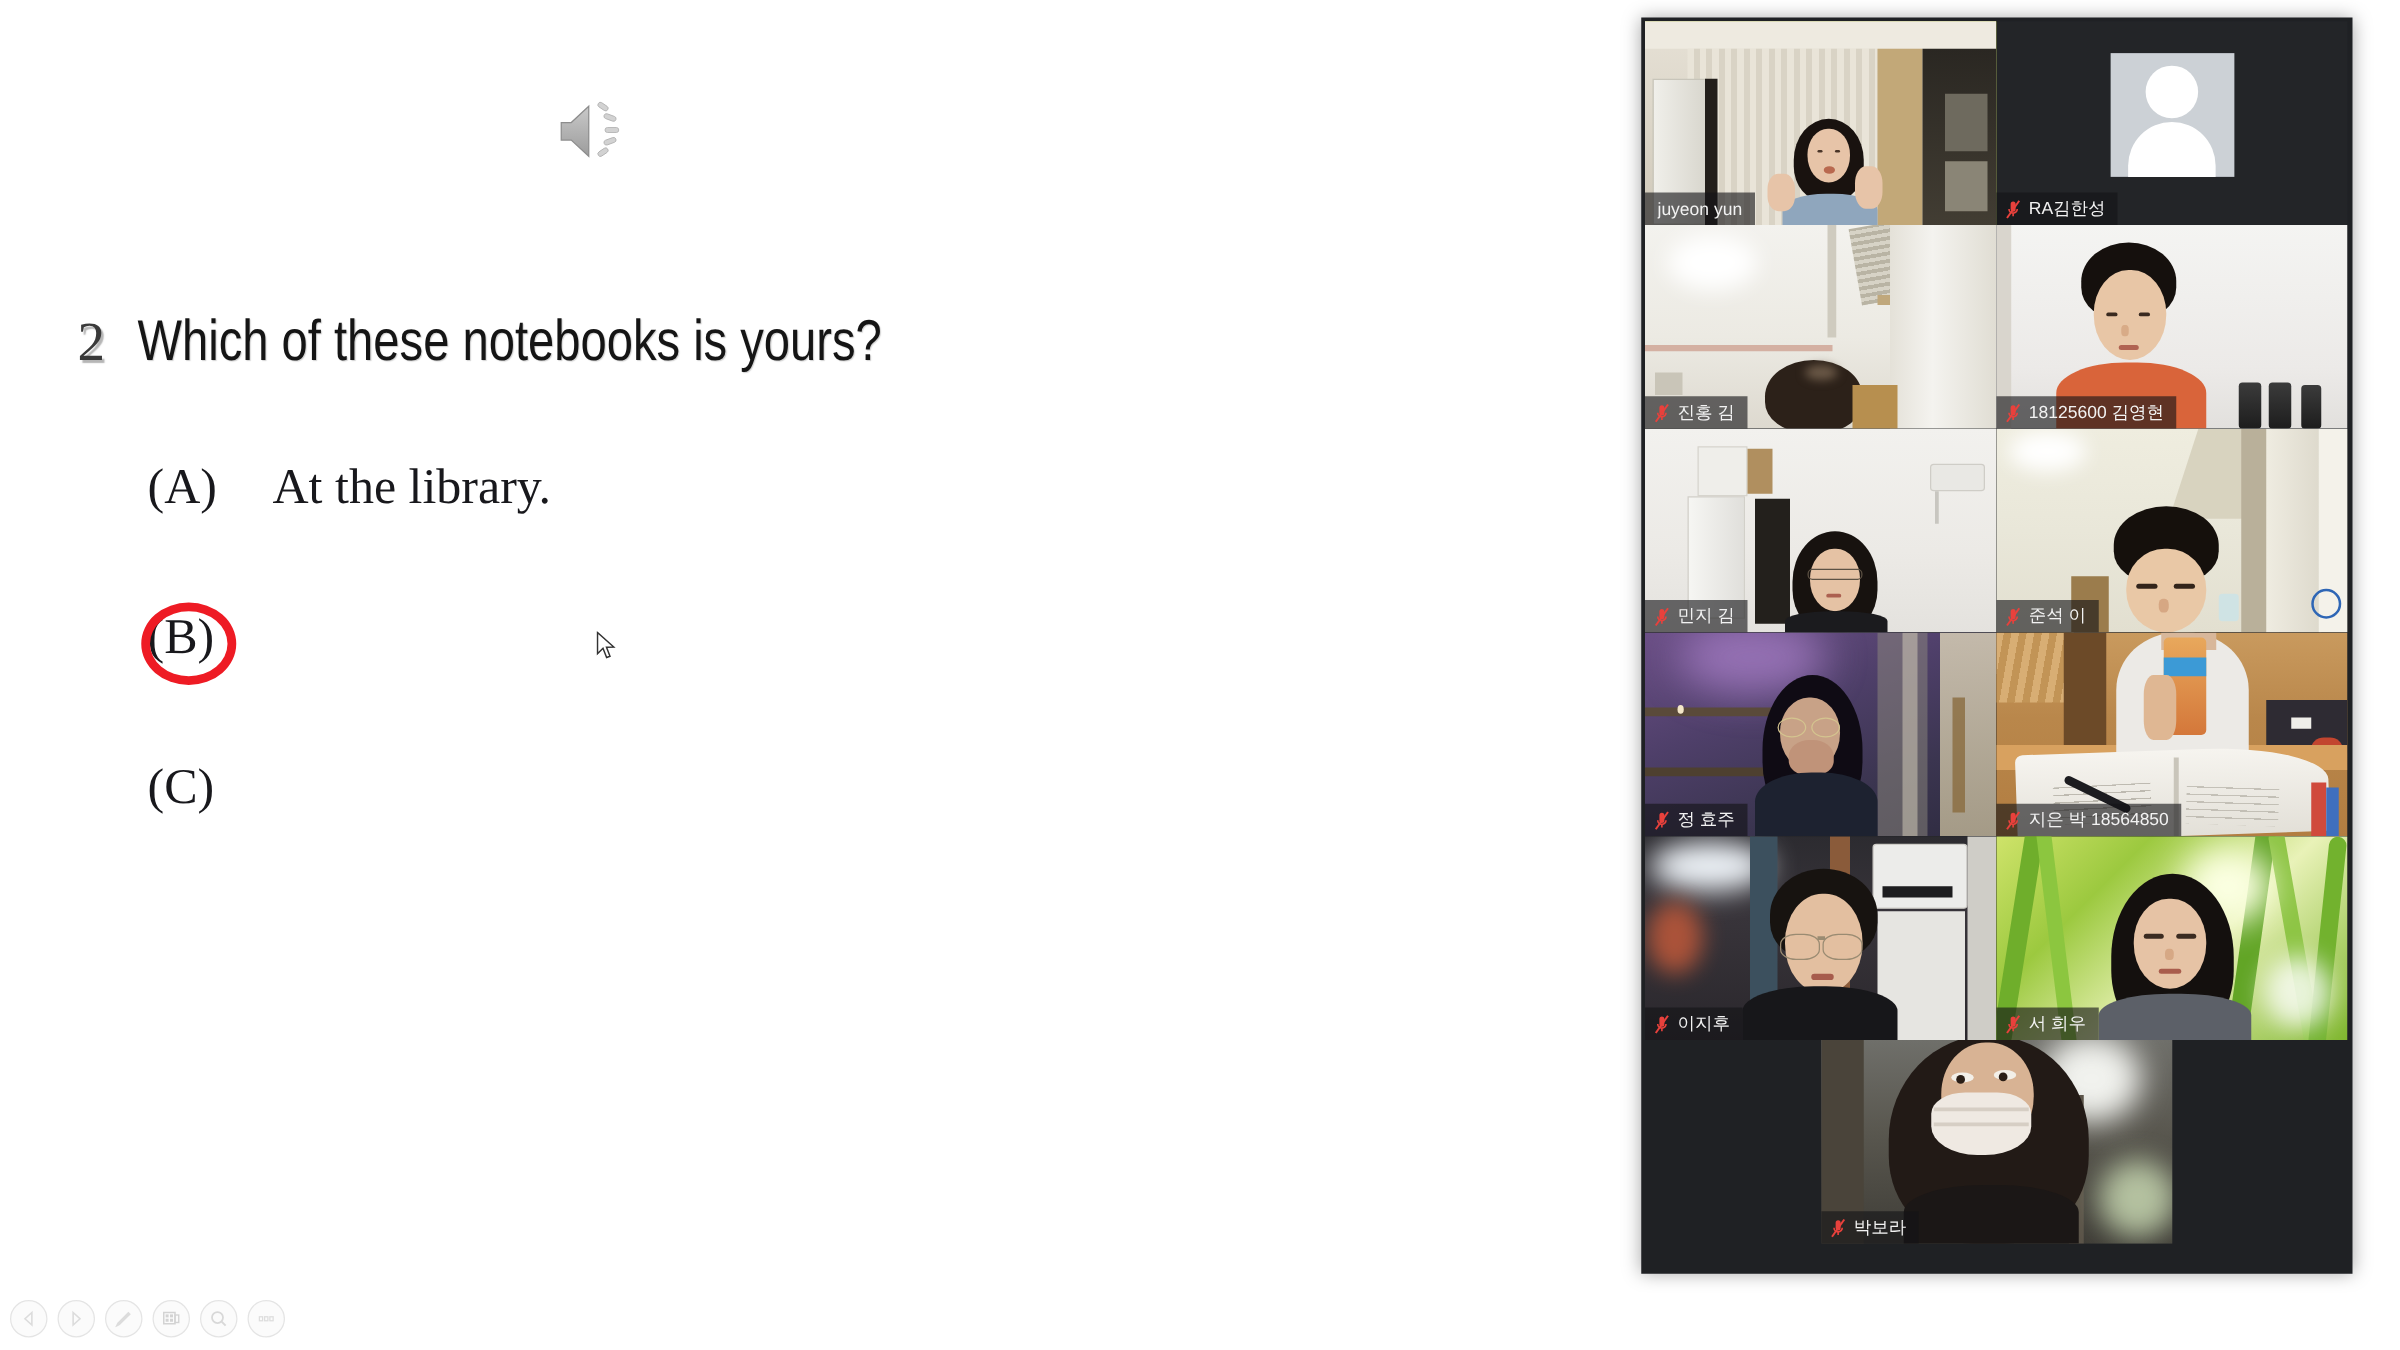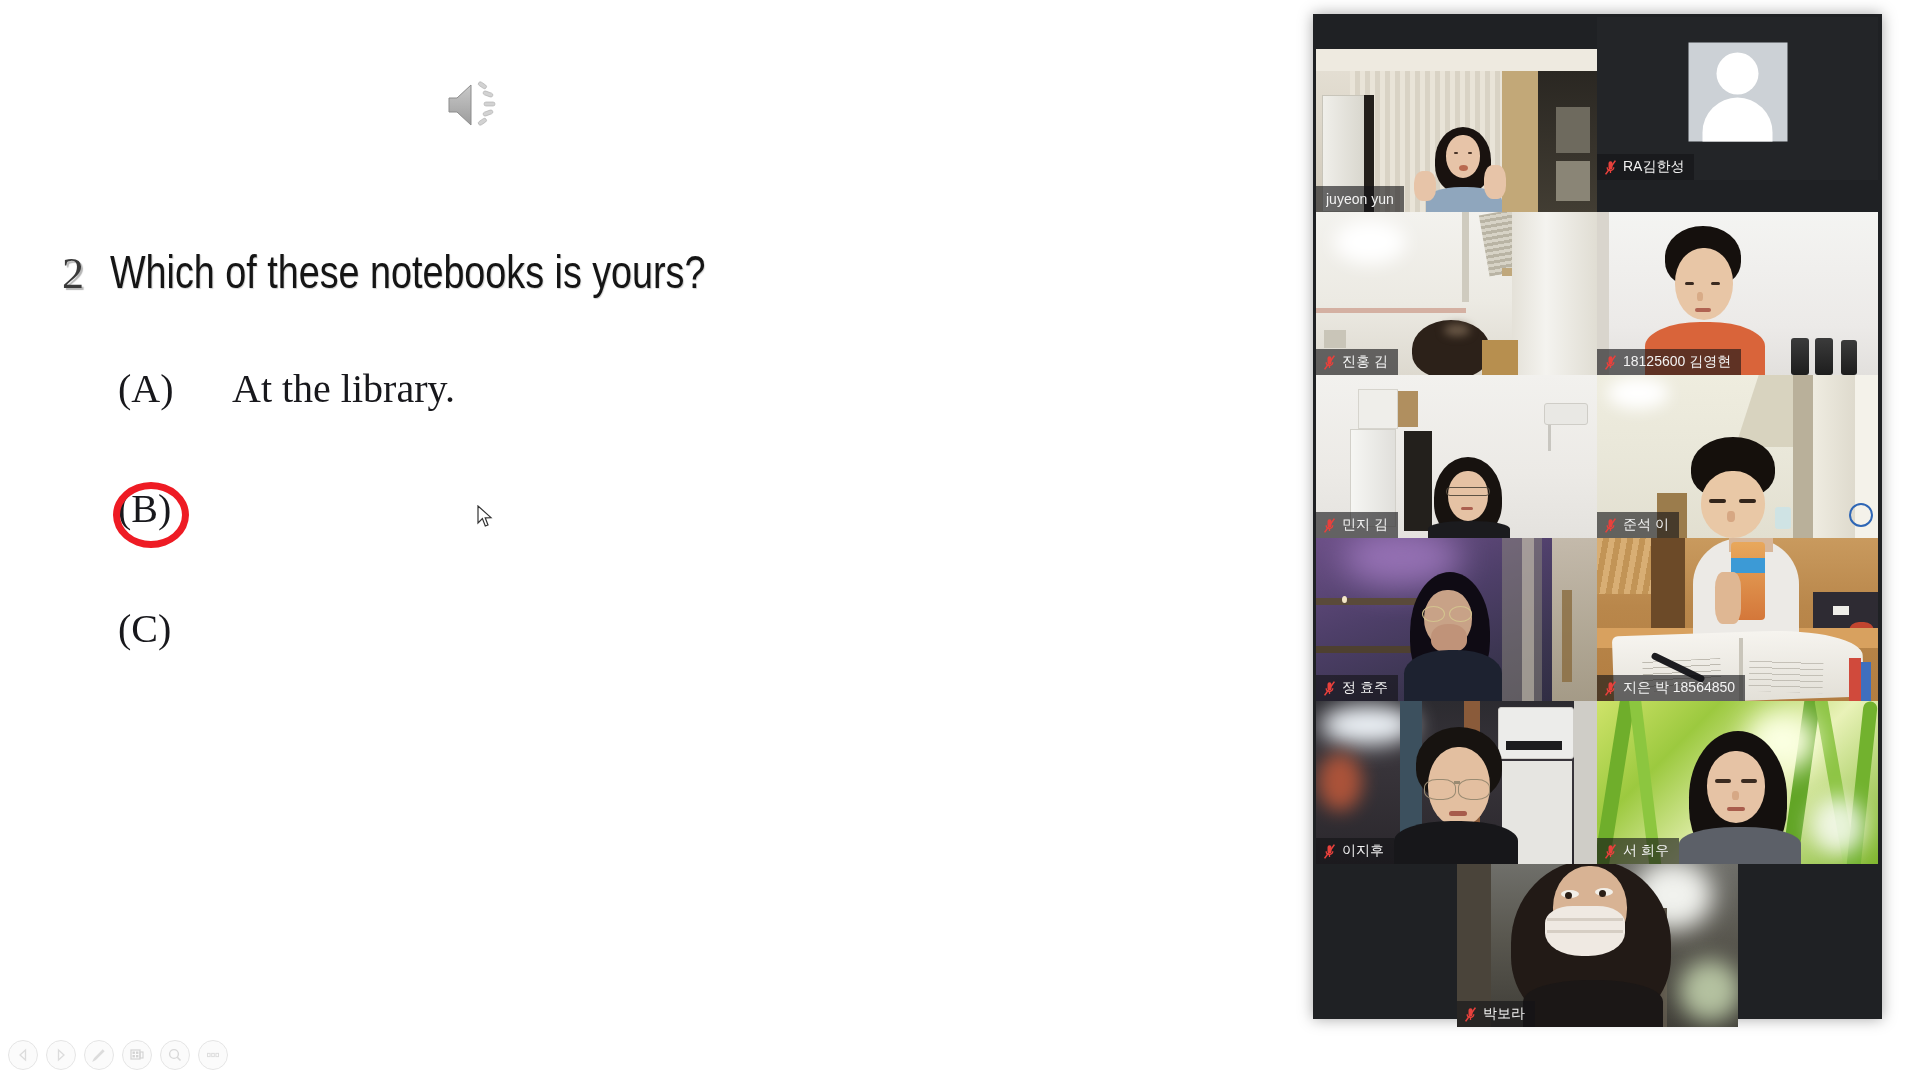--- a/index.html
+++ b/index.html
@@ -52,21 +52,21 @@
 
   .choice {
     position:absolute;
     display:flex; align-items:baseline;
     font-family:"Liberation Serif", serif;
     font-size:40px;
     color:#18181c;
     white-space:nowrap;
   }
   .choice .tag { width:94px; display:inline-block; position:relative; }
-  .choice .body { margin-left:20px; }
+  .choice .body { margin-left:6px; }
   #choice-a { left:118px; top:365px; }
   #choice-b { left:118px; top:485px; }
   #choice-c { left:118px; top:605px; }
 
   #red-circle {
     position:absolute;
     left:113px; top:482px;
     width:76px; height:66px;
     border:7px solid #ee1b24;
     border-radius:50%;
@@ -105,21 +105,21 @@
     width:563px; height:999px;
     display:flex; flex-wrap:wrap;
     align-content:flex-start;
   }
   .tile {
     width:281px; height:163px;
     position:relative;
     overflow:hidden;
     background:#232528;
   }
-  .tile.active { outline:3px solid #d8e84b; outline-offset:-3px; z-index:3;margin-top:32px; }
+  .tile.active { outline:3px solid #d8e84b; outline-offset:-3px; z-index:3; }
   .tile.single { width:281px; margin-left:141px; }
 
   .scene { position:absolute; inset:0; overflow:hidden; }
 
   .nameplate {
     position:absolute; left:0; bottom:0;
     height:26px;
     display:flex; align-items:center;
     padding:0 10px 0 6px;
     background:rgba(20,20,22,.62);

